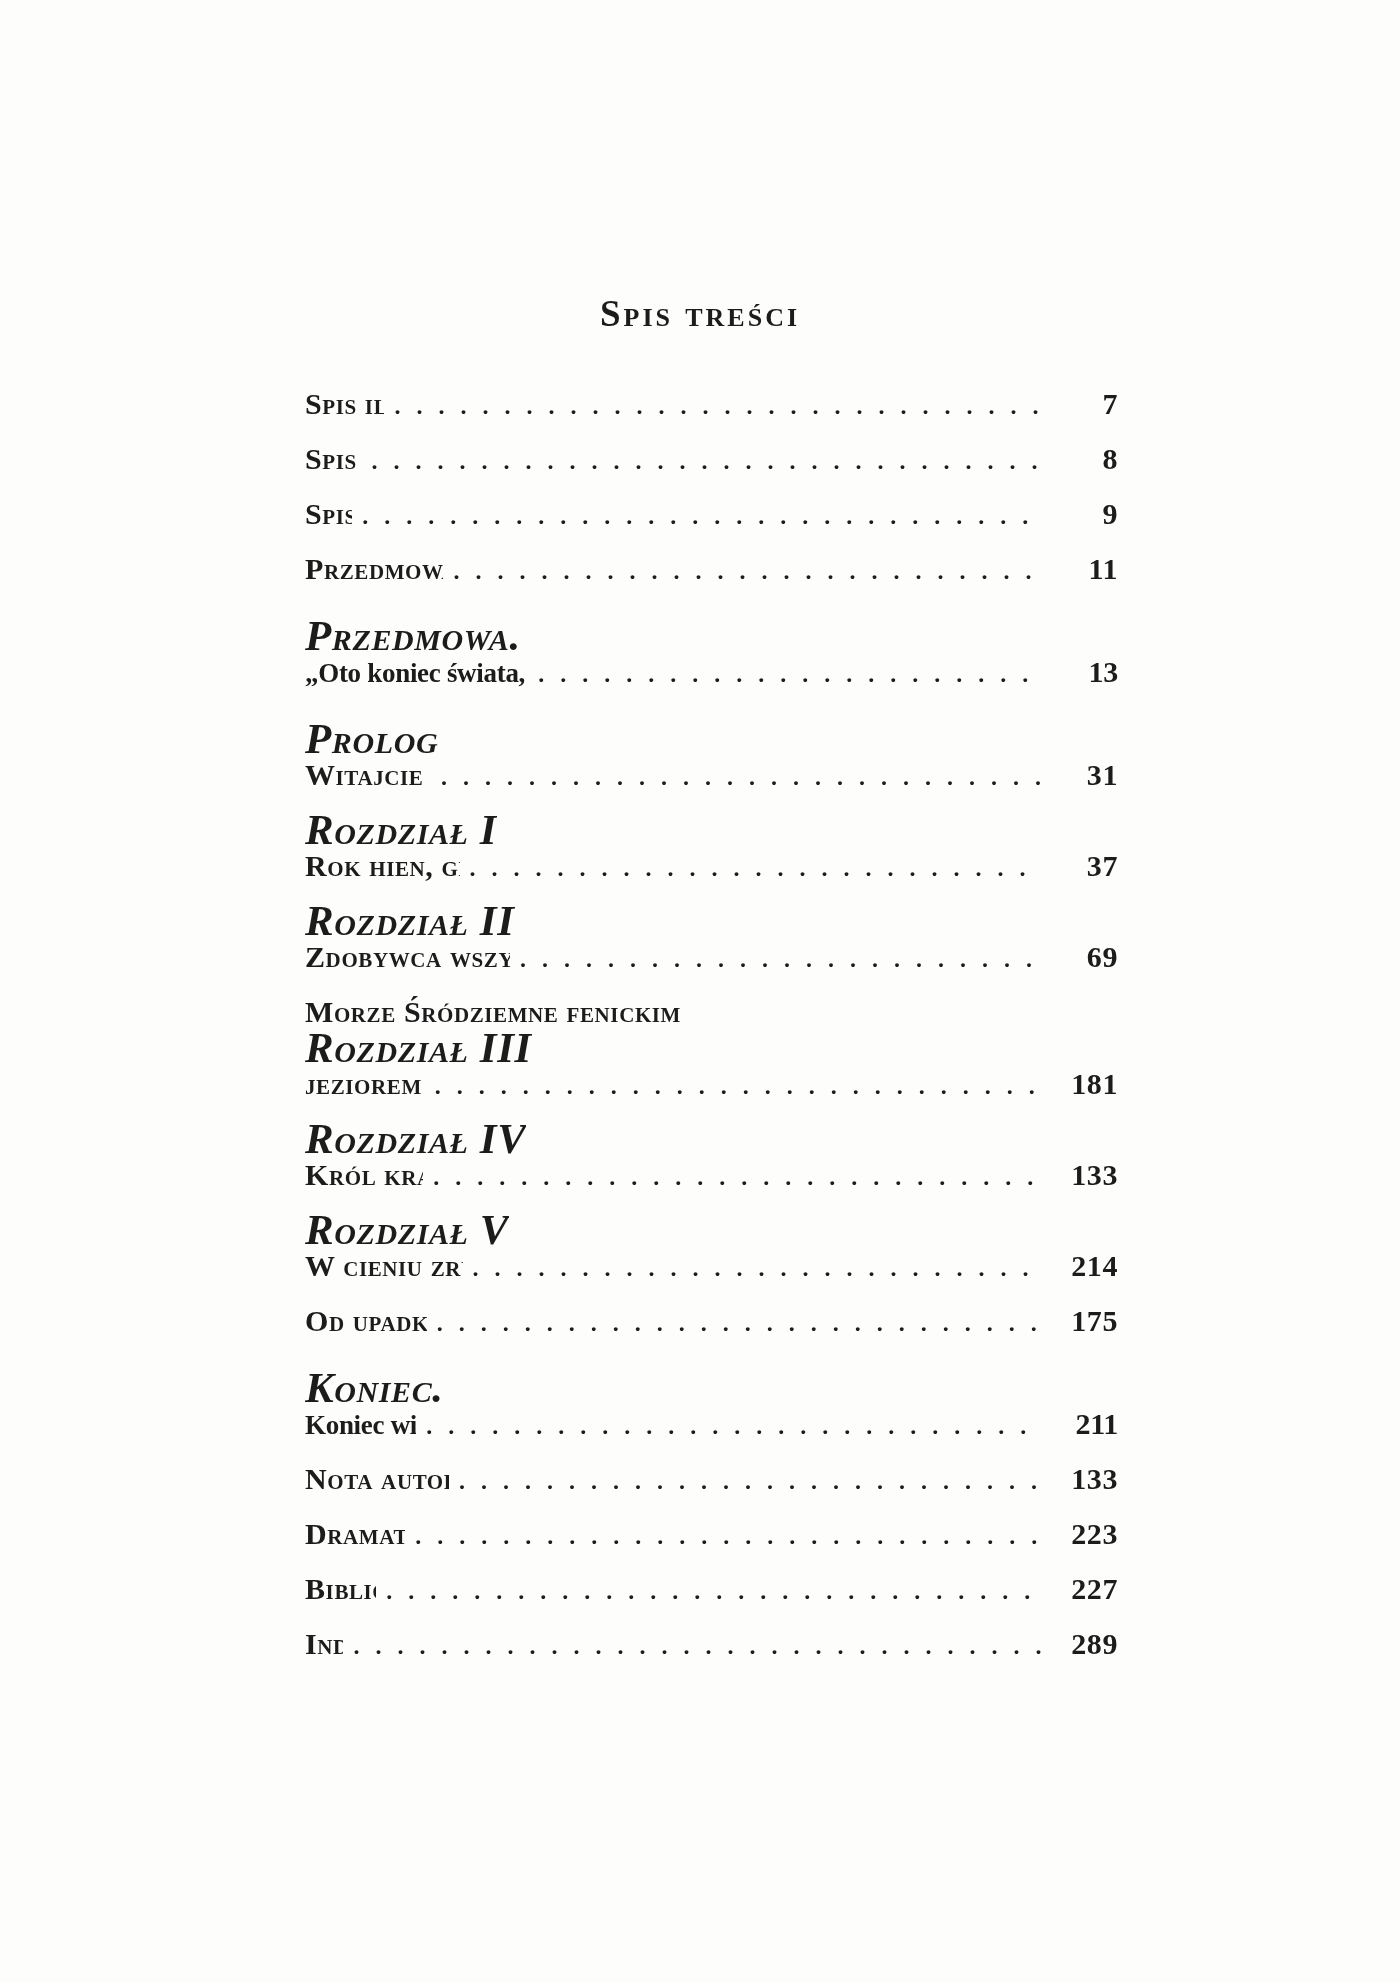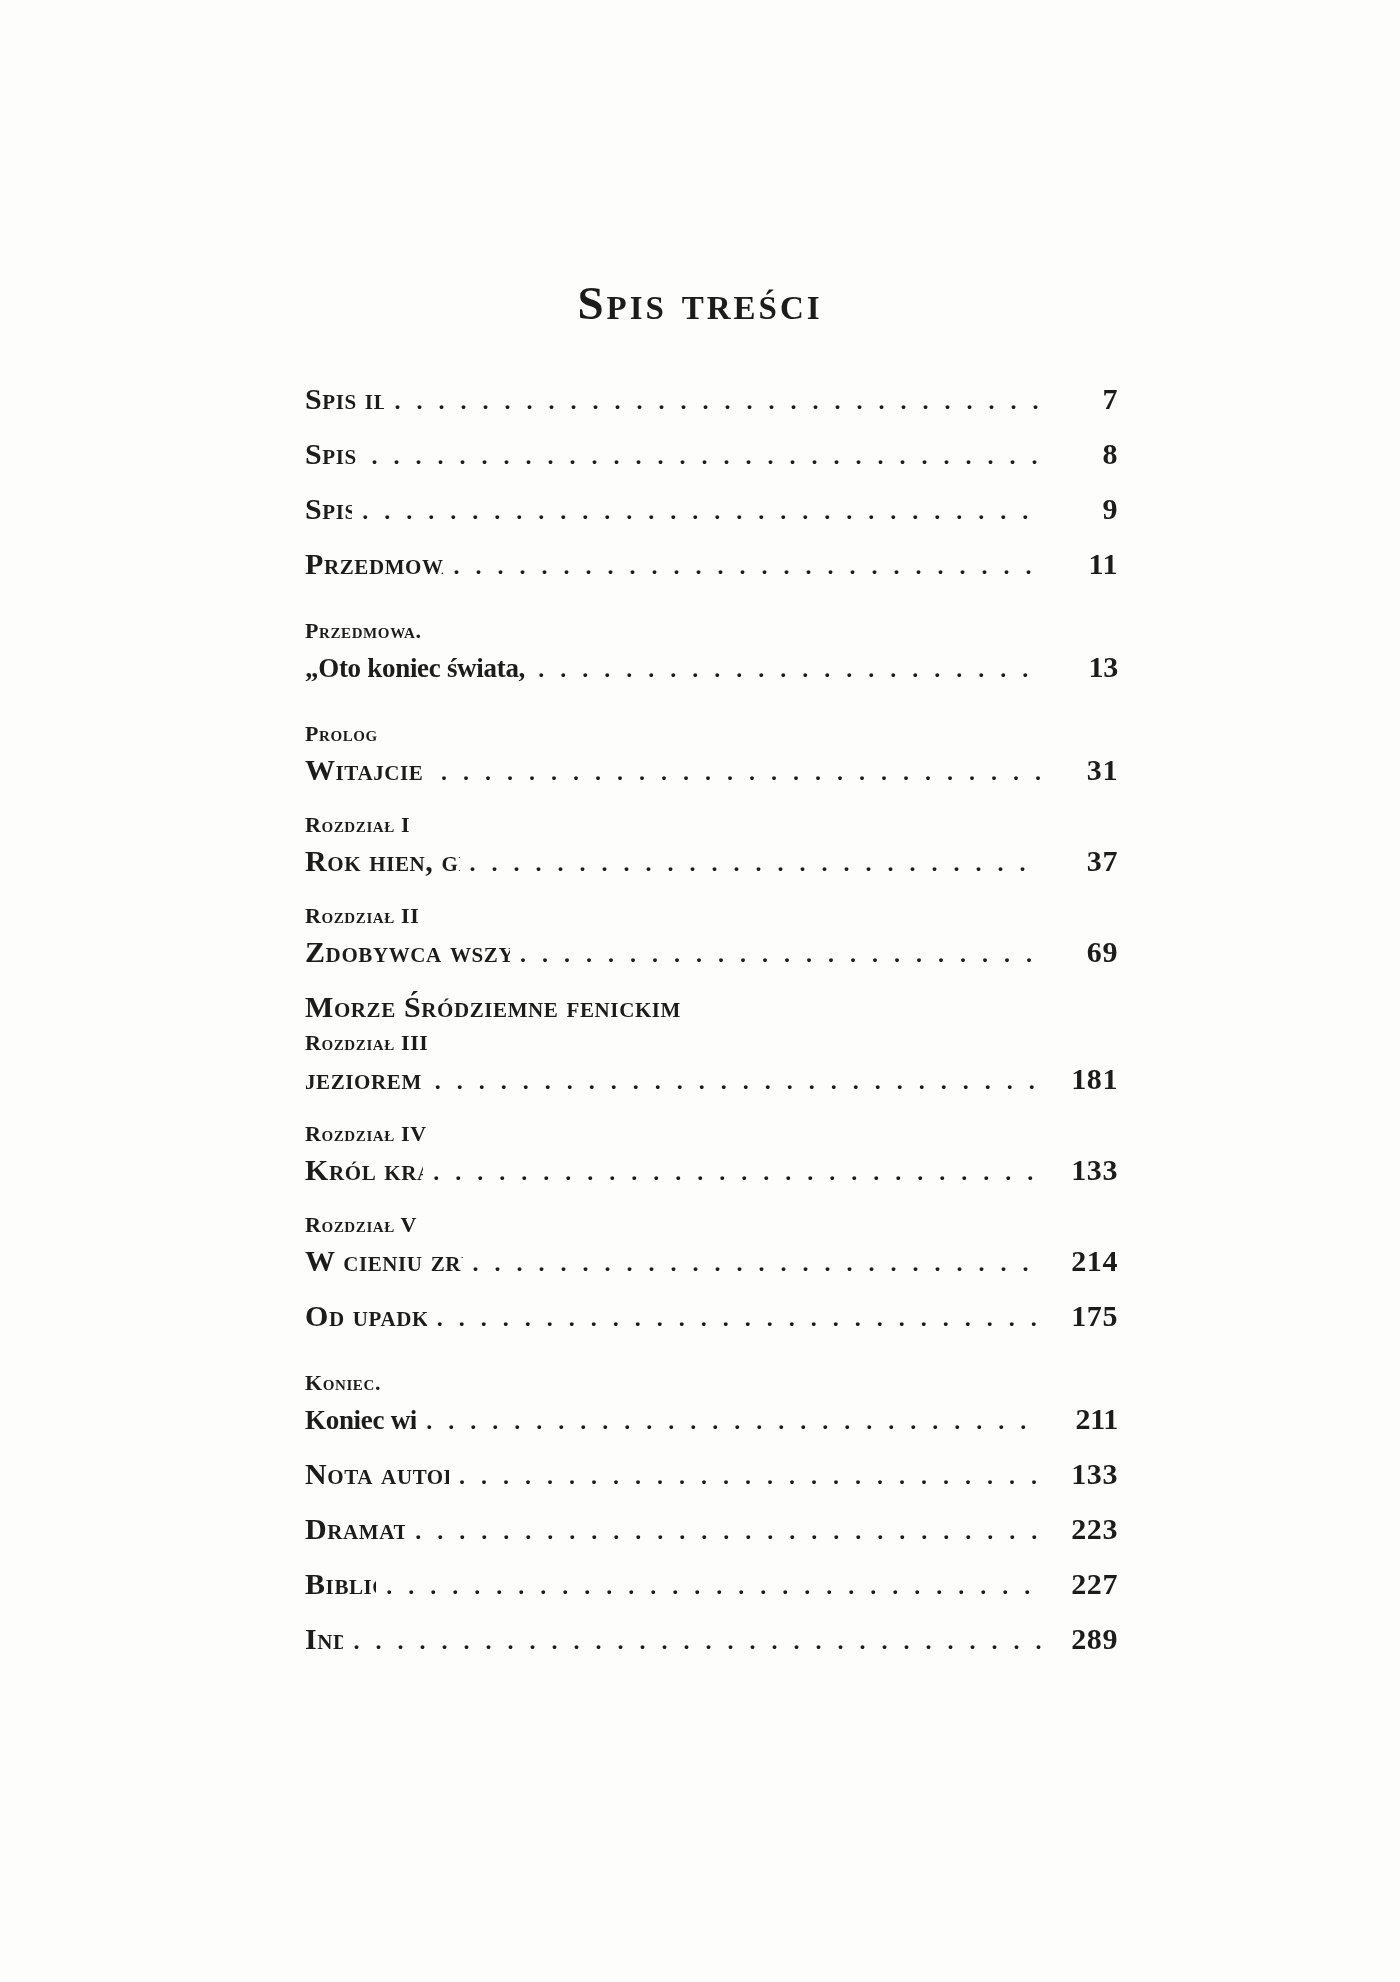--- a/index.html
+++ b/index.html
@@ -9,41 +9,42 @@
     height: 1982px;
     background: #fdfdfc;
     color: #1c1c1c;
     font-family: "Liberation Serif", "DejaVu Serif", serif;
     font-weight: 700;
     overflow: hidden;
   }
   .title {
     padding-top: 278px;
     text-align: center;
-    font-size: 47px;
+    font-size: 37px;
     line-height: 1.1;
     font-variant: small-caps;
     letter-spacing: 3px;
+    margin-top: 16px;
   }
   .toc {
     margin-left: 305px;
     width: 813px;
     padding-top: 34px;
   }
   .entry { margin-top: 17px; }
   .entry.gap-large { margin-top: 29px; }
   .line {
     display: flex;
     align-items: baseline;
     line-height: 36px;
     white-space: nowrap;
   }
   .line .label { flex: 0 1 auto; overflow: hidden; }
   .style-smallcaps { font-size: 30px; font-variant: small-caps; letter-spacing: 0.6px; }
-  .style-heading   { font-size: 22px; font-variant: small-caps; letter-spacing: 0.6px; }
+  .style-heading   { font-size: 43px; font-variant: small-caps; letter-spacing: 0.6px; font-style: italic; }
   .style-plain     { font-size: 27px; letter-spacing: -0.3px; }
   .leader {
     flex: 1 1 auto;
     min-width: 14px;
     overflow: hidden;
     white-space: nowrap;
     margin: 0 8px 0 10px;
     font-size: 24px;
     letter-spacing: 5px;
     color: #1c1c1c;

